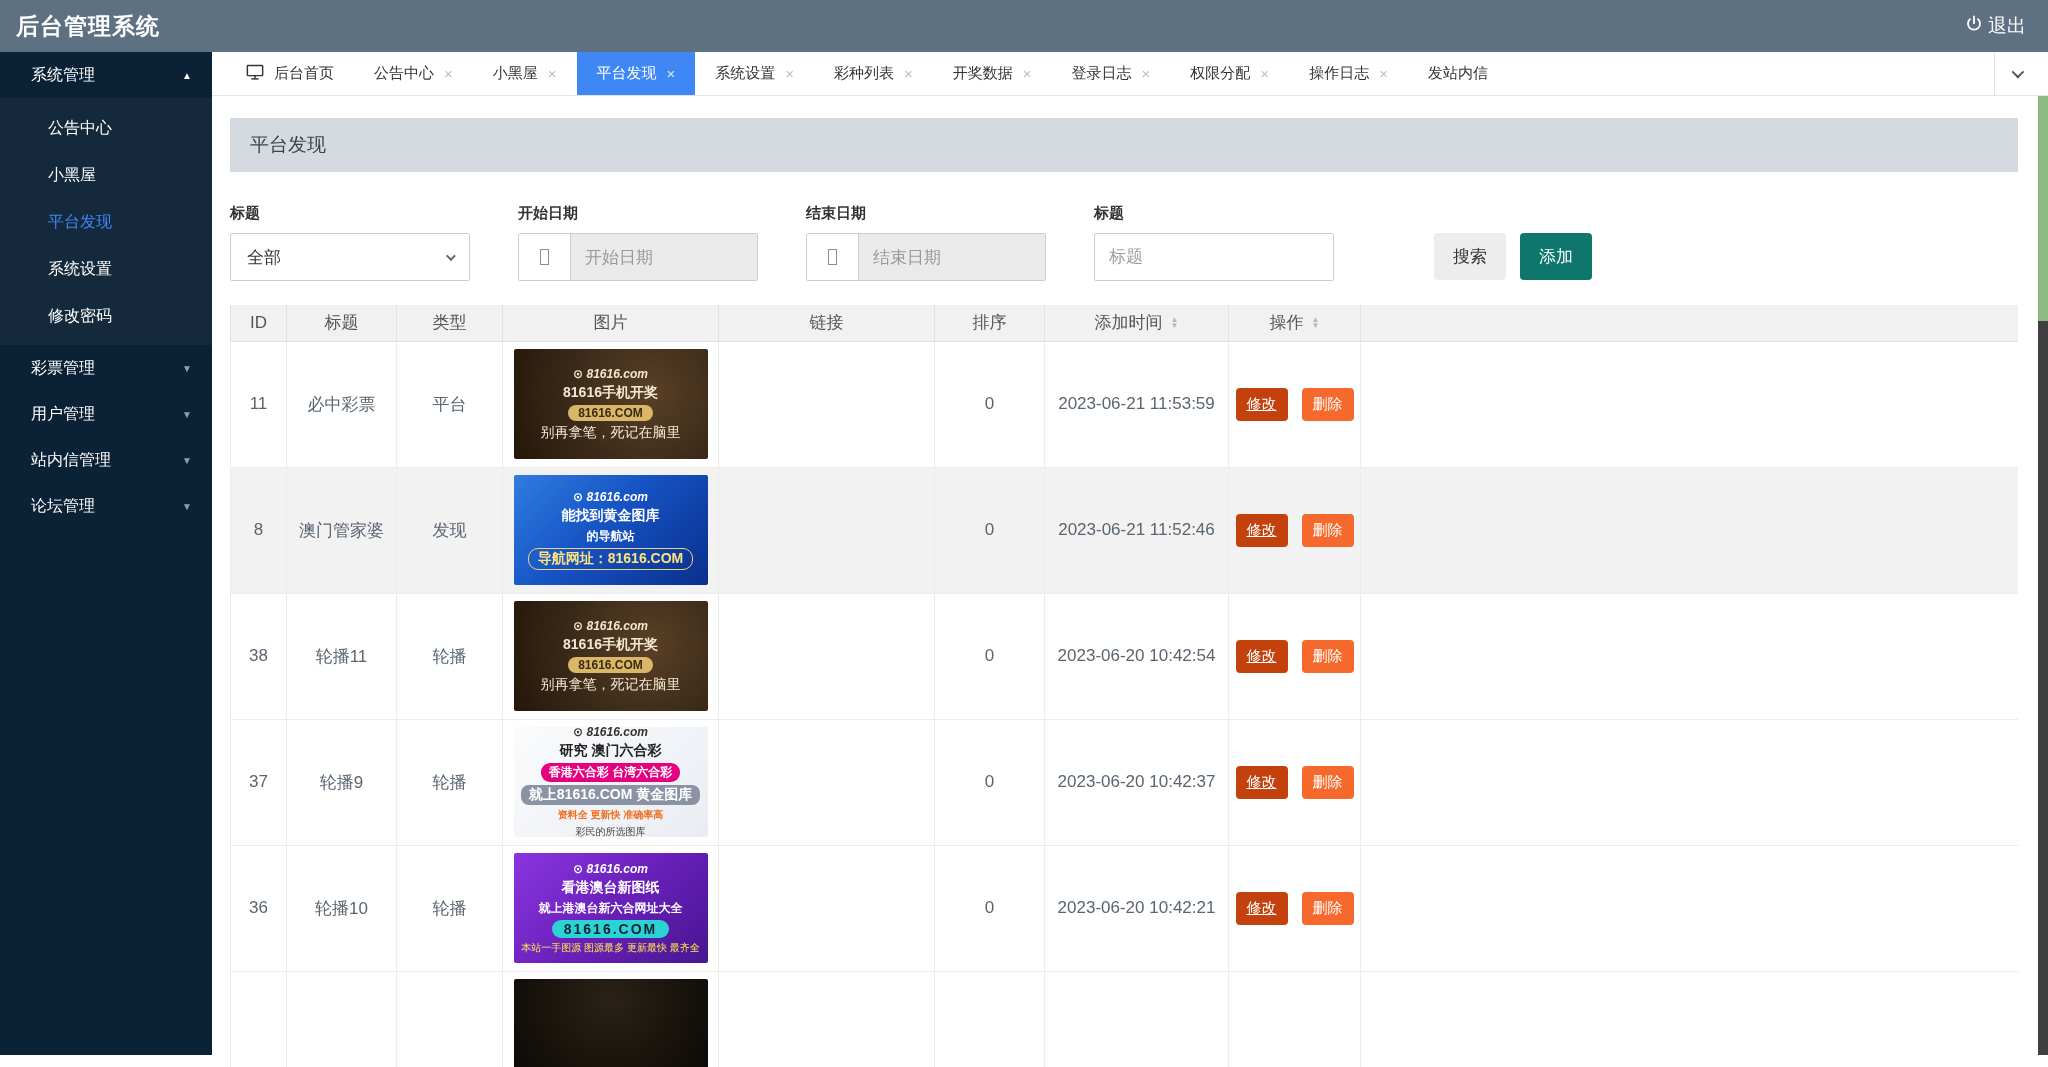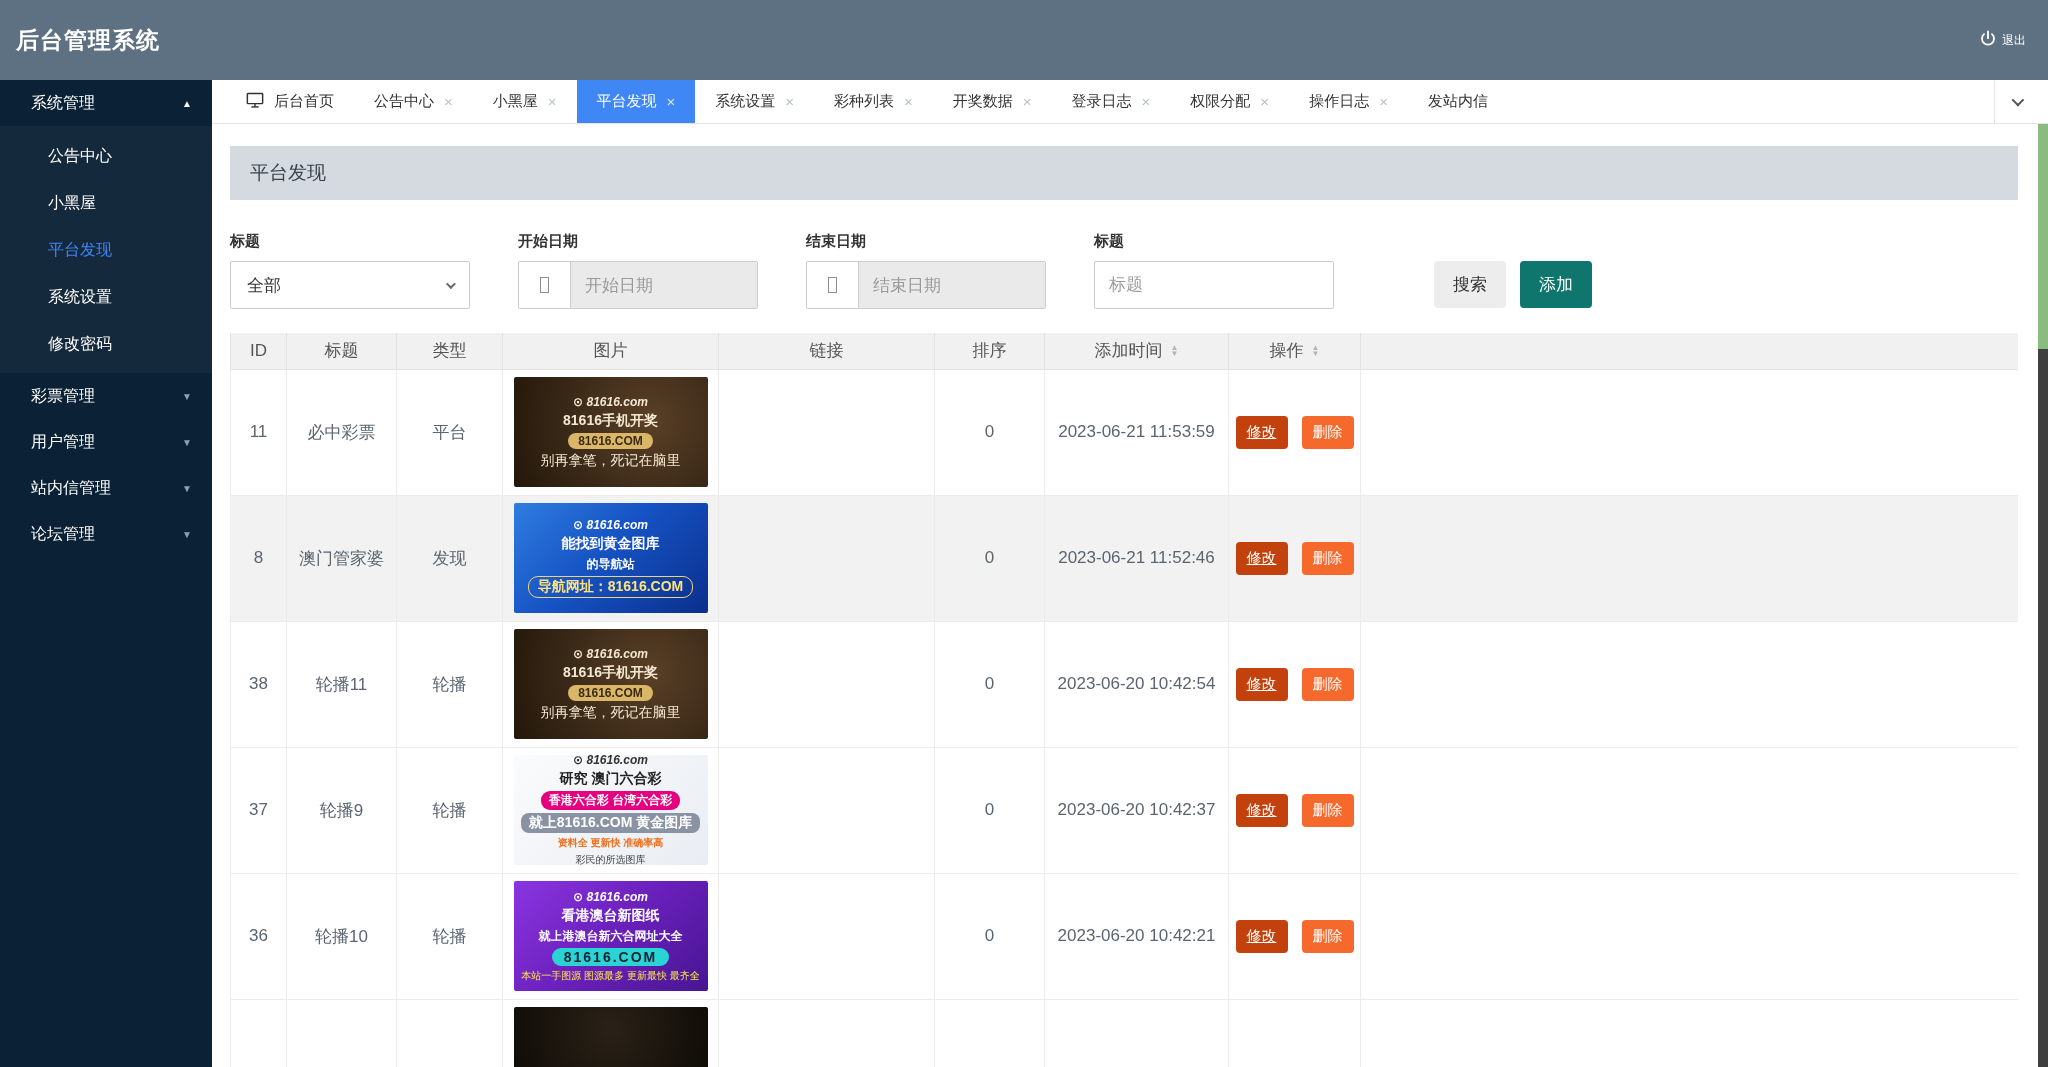--- a/index.html
+++ b/index.html
@@ -1,23 +1,23 @@
 <!DOCTYPE html>
 <html><head>
 <meta charset="utf-8">
 <style>
   * { margin:0; padding:0; box-sizing:border-box; }
   html,body { width:2048px; height:1067px; overflow:hidden; background:#fff;
     font-family:"Liberation Sans","DejaVu Sans",sans-serif; }
 
   
-  .topbar { height:80px; background:#5d7183; display:flex; align-items:center;
+  .topbar { height:52px; background:#5d7183; display:flex; align-items:center;
     justify-content:space-between; padding:0 22px 0 16px; }
   .topbar-title { color:#fff; font-size:23px; font-weight:bold; letter-spacing:1px; }
-  .logout { display:flex; align-items:center; gap:4px; color:#fff; font-size:12px; cursor:pointer; }
+  .logout { display:flex; align-items:center; gap:4px; color:#fff; font-size:19px; cursor:pointer; }
   .logout svg { width:20px; height:20px; }
 
   
   .app { display:flex; height:1003px; }
   .sidebar { width:212px; background:#0b2135; flex:none; }
   .main { flex:1; position:relative; background:#fff; min-width:0; }
 
   
   .side-item { height:46px; display:flex; align-items:center; justify-content:space-between;
     padding:0 20px 0 31px; color:#fff; font-size:16px; cursor:pointer; }

